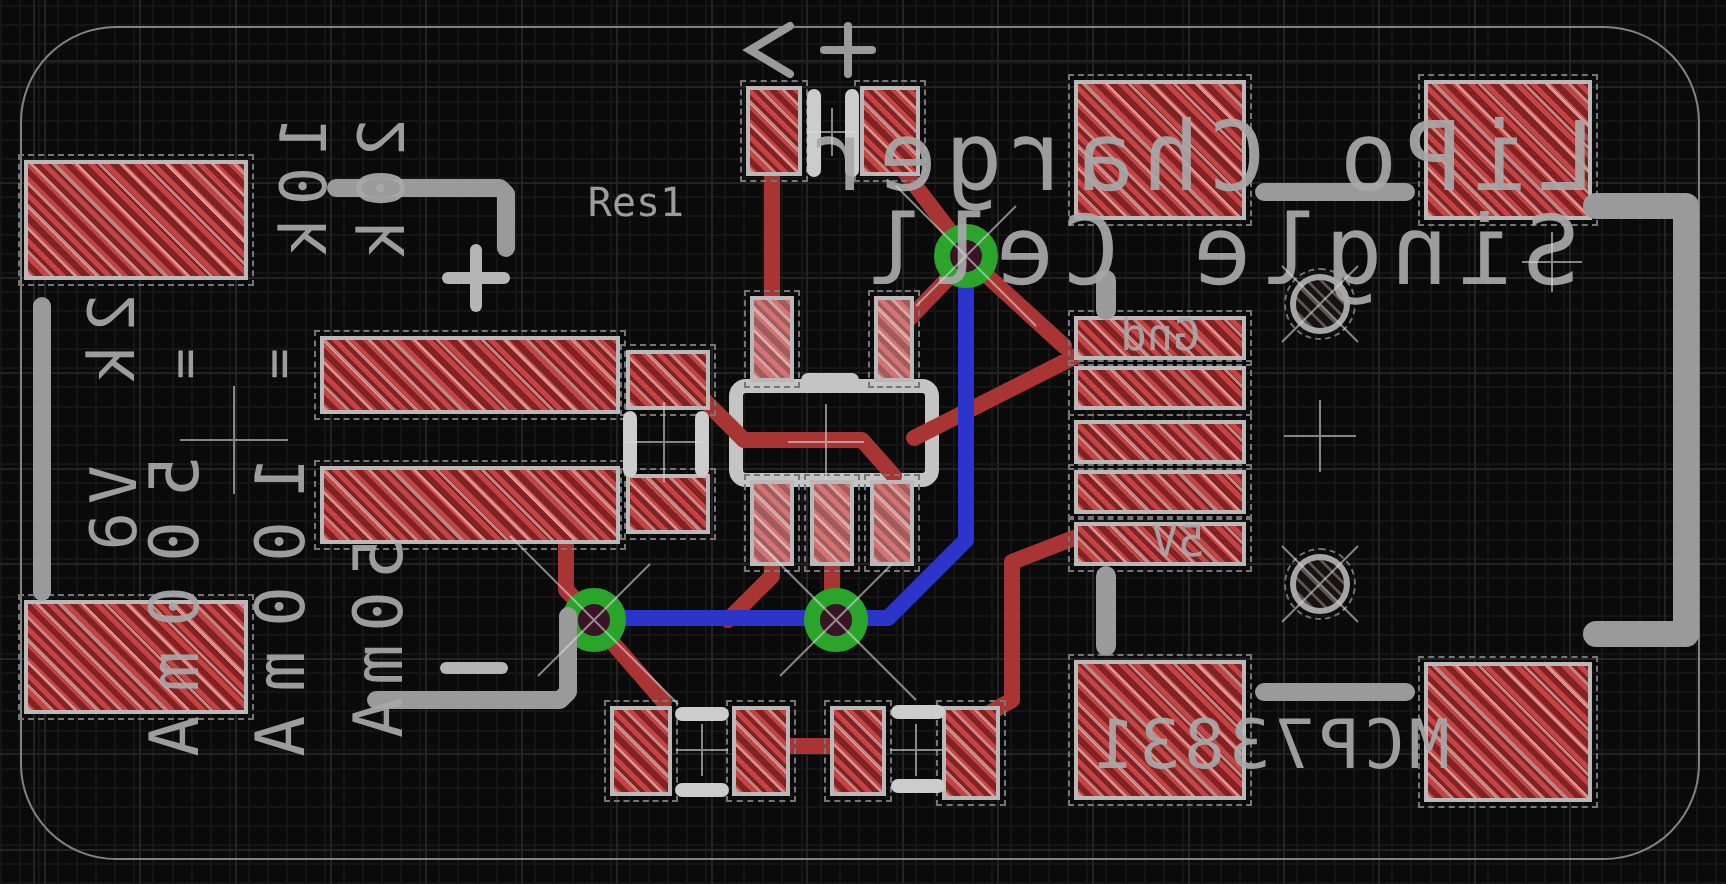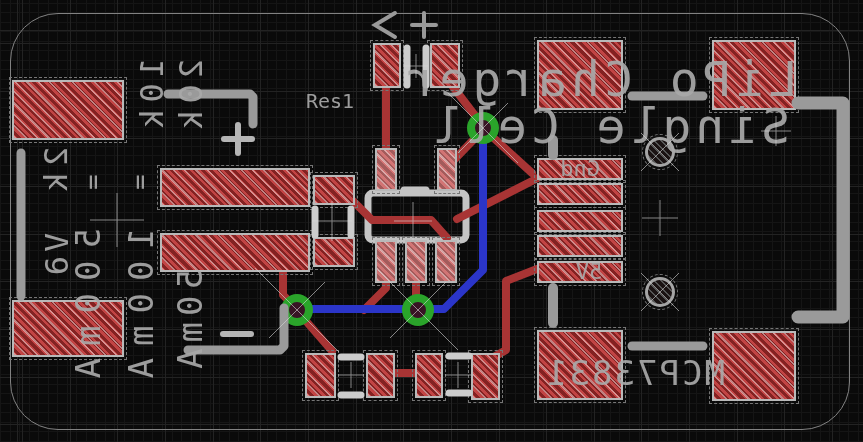--- a/index.html
+++ b/index.html
@@ -126,21 +126,21 @@
     <g stroke="#9a9a9a" stroke-width="4" fill="none" stroke-linecap="round">
       <path d="M395 13 L375 25 L395 37"></path>
       <line x1="412" y1="25" x2="436" y2="25"></line>
       <line x1="424" y1="13" x2="424" y2="37"></line>
     </g>
   </svg>
 
   <div class="stext mir" style="left:400px;top:55px;width:400px;font-size:48px;letter-spacing:4px">LiPo Charger</div>
   <div class="stext mir" style="left:440px;top:102px;width:350px;font-size:48px;letter-spacing:4px">Single Cell</div>
   <div class="stext mir" style="left:535px;top:356px;width:200px;font-size:34px;letter-spacing:2px">MCP73831</div>
-  <div class="stext" style="left:300px;top:91px;width:60px;font-size:20px">Res1</div>
+  <div class="stext" style="left:288px;top:91px;width:60px;font-size:20px">Res1</div>
   <div class="stext mir" style="left:548px;top:158px;width:64px;font-size:22px">Gnd</div>
   <div class="stext mir" style="left:557px;top:261px;width:64px;font-size:22px">5V</div>
 
   <div class="stext vt" style="left:26px;top:156px;width:60px;height:32px;font-size:32px;letter-spacing:6px">2k</div>
   <div class="stext vt" style="left:78px;top:169px;width:30px;height:26px;font-size:26px">=</div>
   <div class="stext vt" style="left:13px;top:286px;width:150px;height:34px;font-size:34px;letter-spacing:12px">500mA</div>
   <div class="stext vt" style="left:107px;top:80px;width:90px;height:32px;font-size:32px;letter-spacing:6px">10k</div>
   <div class="stext vt" style="left:125px;top:169px;width:30px;height:26px;font-size:26px">=</div>
   <div class="stext vt" style="left:66px;top:286px;width:150px;height:34px;font-size:34px;letter-spacing:12px">100mA</div>
   <div class="stext vt" style="left:146px;top:81px;width:90px;height:32px;font-size:32px;letter-spacing:6px">20k</div>

